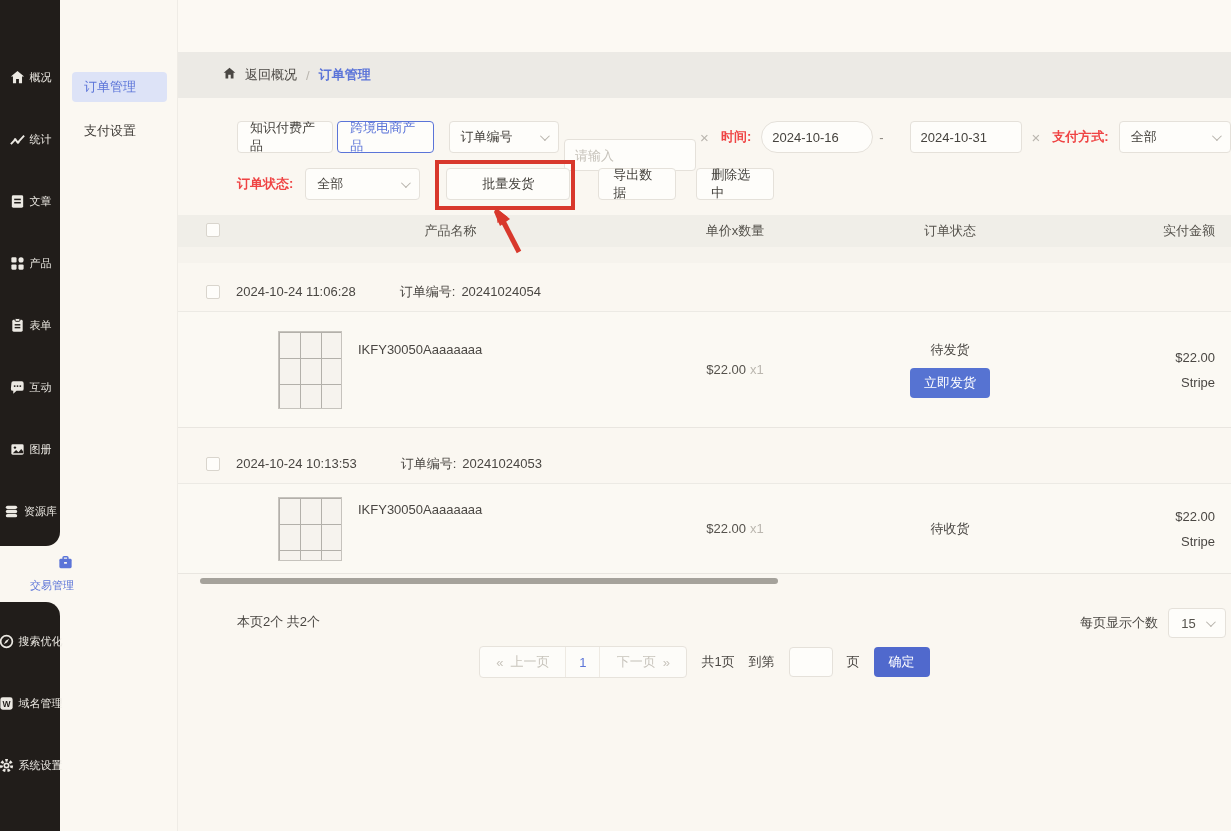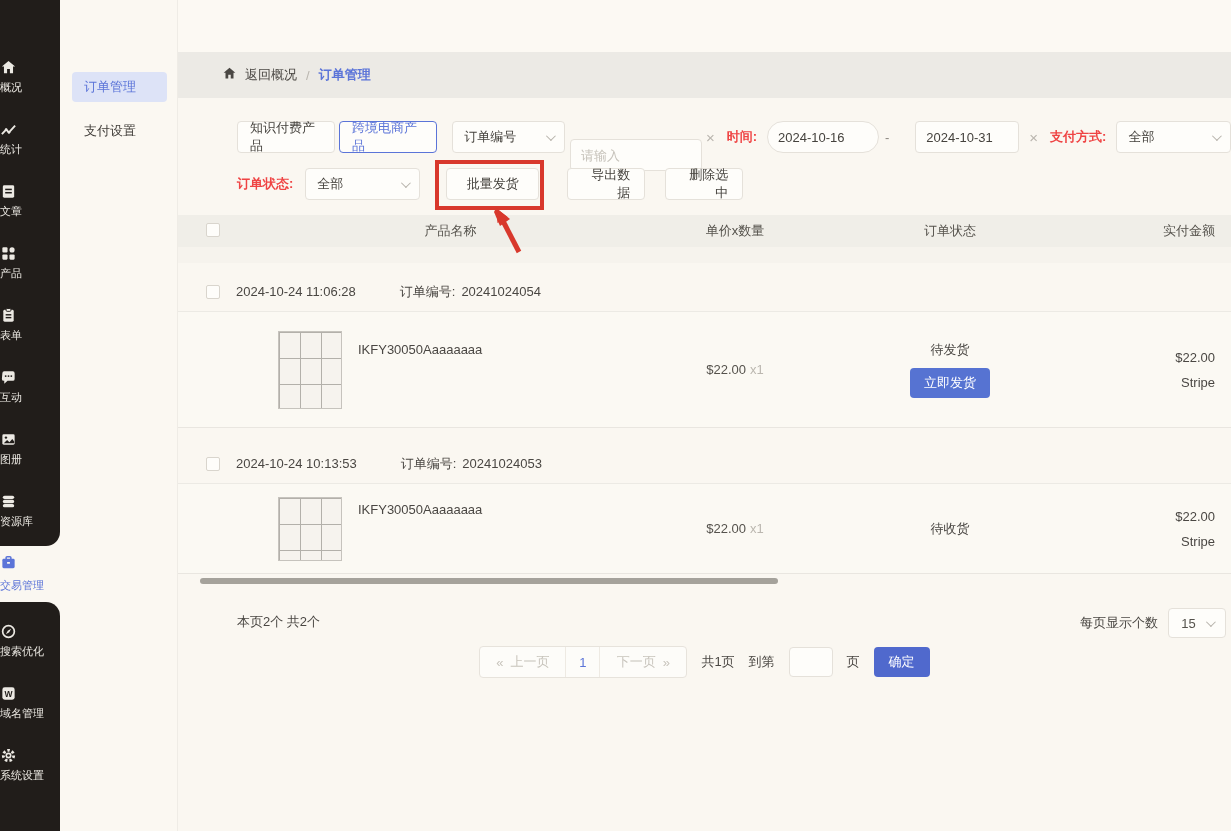--- a/index.html
+++ b/index.html
@@ -10,28 +10,28 @@
     background:#faf7f1; color:#3e3b37; font-size:13px;
   }
   
   .dark-top, .dark-bottom {
     position:absolute; left:0; width:60px; background:#211d1a; z-index:2;
     display:flex; flex-direction:column; align-items:center;
   }
   .dark-top { top:0; height:546px; border-bottom-right-radius:14px; padding-top:46px; }
   .dark-bottom { top:602px; height:229px; border-top-right-radius:14px; padding-top:8px; }
   .nav-item {
-    width:60px; height:62px; display:flex; flex-direction:column; 
+    width:60px; height:62px; display:flex; flex-direction:row; align-items:center;
     justify-content:center; gap:4px; color:#ece9e3; cursor:pointer; flex:0 0 auto;
   }
   .nav-item svg { width:17px; height:17px; display:block; }
   .nav-label { font-size:11px; letter-spacing:0; white-space:nowrap; }
   .nav-active {
-    position:absolute; left:0; top:545px; width:60px; height:57px; z-index:3;
-    display:flex; flex-direction:column; align-items:flex-start; justify-content:center; gap:4px;
+    position:absolute; left:14px; top:545px; width:60px; height:57px; z-index:3;
+    display:flex; flex-direction:column; align-items:flex-end; justify-content:center; gap:4px;
     color:#5b74d8; cursor:pointer;
   }
   .nav-active .nav-label { color:#5b74d8; }
   
   .submenu {
     position:absolute; left:60px; top:0; width:118px; height:831px;
     background:#fbf8f2; border-right:1px solid #efece6; z-index:1;
   }
   .submenu-active {
     margin:72px 10px 0 12px; height:30px; line-height:30px; padding-left:12px;
@@ -45,21 +45,21 @@
     position:absolute; top:52px; left:0; right:0; height:46px; background:#eceae5;
     display:flex; align-items:center; padding-left:44px;
   }
   .breadcrumb-band svg { width:15px; height:15px; margin-right:8px; }
   .bc-back { color:#4a4743; cursor:pointer; }
   .bc-sep { color:#b9b5ae; margin:0 9px; }
   .bc-cur { color:#5b74d8; font-weight:bold; cursor:pointer; }
   
   .frow { position:absolute; left:59px; height:32px; display:flex; align-items:center; }
   .frow1 { top:121px; }
-  .frow2 { top:168px;text-align:right; }
+  .frow2 { top:168px; }
   .btn, .selectbox, .inp {
     height:32px; background:#fefdfa; border:1px solid #e5e1da; border-radius:4px;
     font-size:13px; color:#45423d; display:flex; align-items:center;
   }
   .btn { justify-content:center; padding:0 14px; cursor:pointer; }
   .tab { padding:0 12px; }
   .tab-active { border-color:#5b74d8; color:#5b74d8; }
   .selectbox { justify-content:space-between; padding:0 11px; cursor:pointer; }
   .chev {
     width:7px; height:7px; border-right:1.5px solid #b7b3ab; border-bottom:1.5px solid #b7b3ab;
@@ -294,37 +294,37 @@
     <div class="btn tab tab-active">跨境电商产品</div>
     <div class="selectbox" style="width:120px; margin-left:15px;">
       <span>订单编号</span>
       <span class="chev"></span>
     </div>
     <input class="inp" style="width: 132px; margin-left: 5px; margin-top: 36px;" placeholder="请输入">
     <span class="xicon">×</span>
     <span class="flabel" style="margin-left:8px;">时间:</span>
     <input class="inp" style="width: 112px; margin-left: 10px; border-radius: 16px;" value="2024-10-16">
     <span class="dash">-</span>
-    <input class="inp" style="width: 104px; margin-left: 20px;" value="2024-10-31">
+    <input class="inp" style="width: 112px; margin-left: 20px;" value="2024-10-31">
     <span class="xicon" style="margin-left:6px;">×</span>
     <span class="flabel" style="margin-left:8px;">支付方式:</span>
     <div class="selectbox" style="width:122px; margin-left:10px;">
       <span>全部</span>
       <span class="chev"></span>
     </div>
   </div>
 
   <div class="frow frow2">
     <span class="flabel">订单状态:</span>
     <div class="selectbox" style="width:115px; margin-left:12px;">
       <span>全部</span>
       <span class="chev"></span>
     </div>
     <div class="hl-wrap" style="margin-left:26px;">
-      <div class="btn" style="width:93px;">批量发货</div>
+      <div class="btn" style="width:124px;">批量发货</div>
       <div class="redbox"></div>
     </div>
     <div class="btn" style="margin-left:28px; width:78px;">导出数据</div>
     <div class="btn" style="margin-left:20px; width:78px;">删除选中</div>
   </div>
 
   <div class="thead grid-cols">
     <div class="cb-cell"><span class="cb"></span></div>
     <div class="th-c">产品名称</div>
     <div class="th-c">单价x数量</div>

